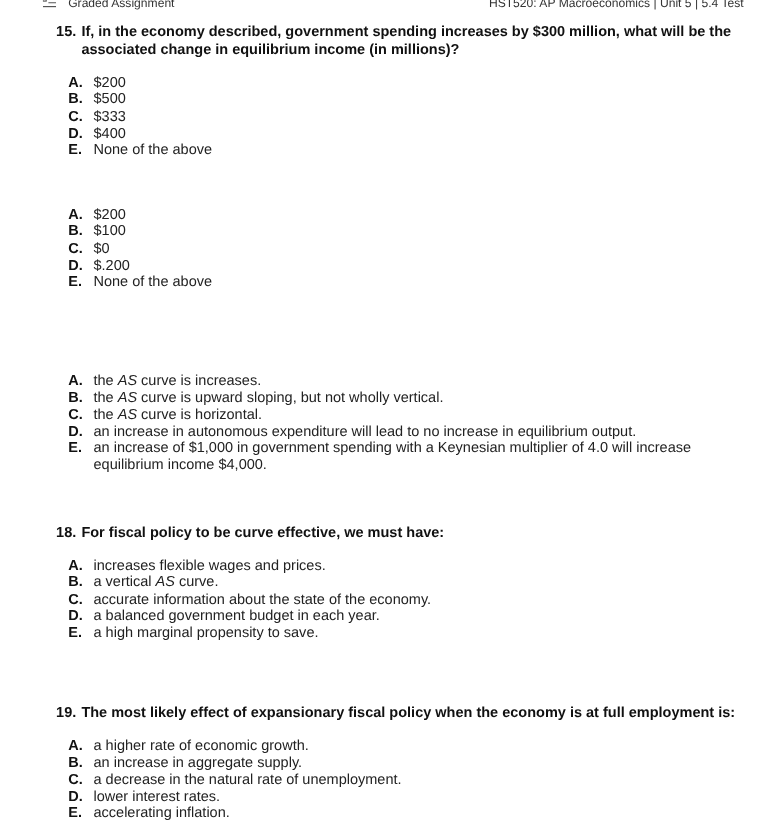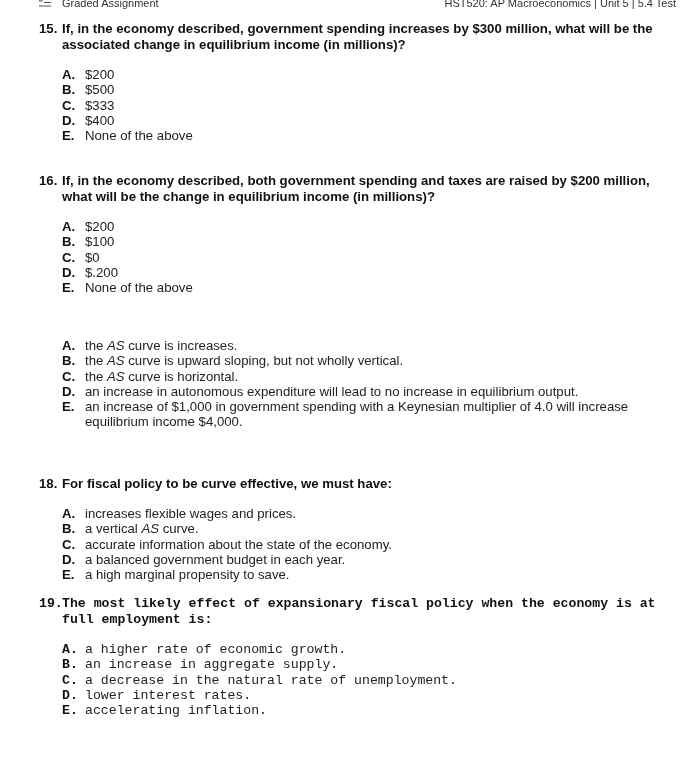--- a/index.html
+++ b/index.html
@@ -11,21 +11,21 @@
     position: absolute; top: -3px; left: 0; width: 700px; height: 14px;
     font-size: 11px; color: #333333;
   }
   .header .icon { position: absolute; left: 39px; top: 1px; width: 12px; height: 9px; }
   .header .left-title { position: absolute; left: 62px; top: 0; }
   .header .right-title { position: absolute; right: 24px; top: 0; }
   .question { position: absolute; left: 39px; width: 640px; }
   .q-stem {
     display: flex; font-weight: bold; font-size: 13.2px; line-height: 16px; color: #111111;
   }
-  .q-num { width: 23px; flex: 0 0 23px; }
+  .q-num { width: 23px; flex: 0 0 23px; margin-left: 12px; }
   .q-text { flex: 1; }
   .options { list-style: none; margin: 14px 0 0 0; padding: 0 0 0 23px; }
   .option { display: flex; font-size: 13.2px; line-height: 15.3px; color: #222222; }
   .opt-letter { width: 23px; flex: 0 0 23px; font-weight: bold; color: #111111; }
   .opt-text { flex: 1; }
   .opt-text i { font-style: italic; }
 </style>
 </head>
 <body>
 
@@ -63,24 +63,20 @@
         <span class="opt-text">$400</span>
       </li>
     <li class="option">
         <span class="opt-letter">E.</span>
         <span class="opt-text">None of the above</span>
       </li>
   </ul>
 </div>
 
 <div class="question" style="top:173px;">
-  <div class="q-stem">
-    <span class="q-num">16.</span>
-    <span class="q-text">If, in the economy described, both government spending and taxes are raised by $200 million, what will be the change in equilibrium income (in millions)?</span>
-  </div>
   <ul class="options">
     <li class="option">
         <span class="opt-letter">A.</span>
         <span class="opt-text">$200</span>
       </li>
     <li class="option">
         <span class="opt-letter">B.</span>
         <span class="opt-text">$100</span>
       </li>
     <li class="option">
@@ -145,21 +141,21 @@
         <span class="opt-letter">D.</span>
         <span class="opt-text">a balanced government budget in each year.</span>
       </li>
     <li class="option">
         <span class="opt-letter">E.</span>
         <span class="opt-text">a high marginal propensity to save.</span>
       </li>
   </ul>
 </div>
 
-<div class="question" style="top:596px;font-family:Liberation Mono, monospace;">
+<div class="question" style="top:640px;">
   <div class="q-stem">
     <span class="q-num">19.</span>
     <span class="q-text">The most likely effect of expansionary fiscal policy when the economy is at full employment is:</span>
   </div>
   <ul class="options">
     <li class="option">
         <span class="opt-letter">A.</span>
         <span class="opt-text">a higher rate of economic growth.</span>
       </li>
     <li class="option">

